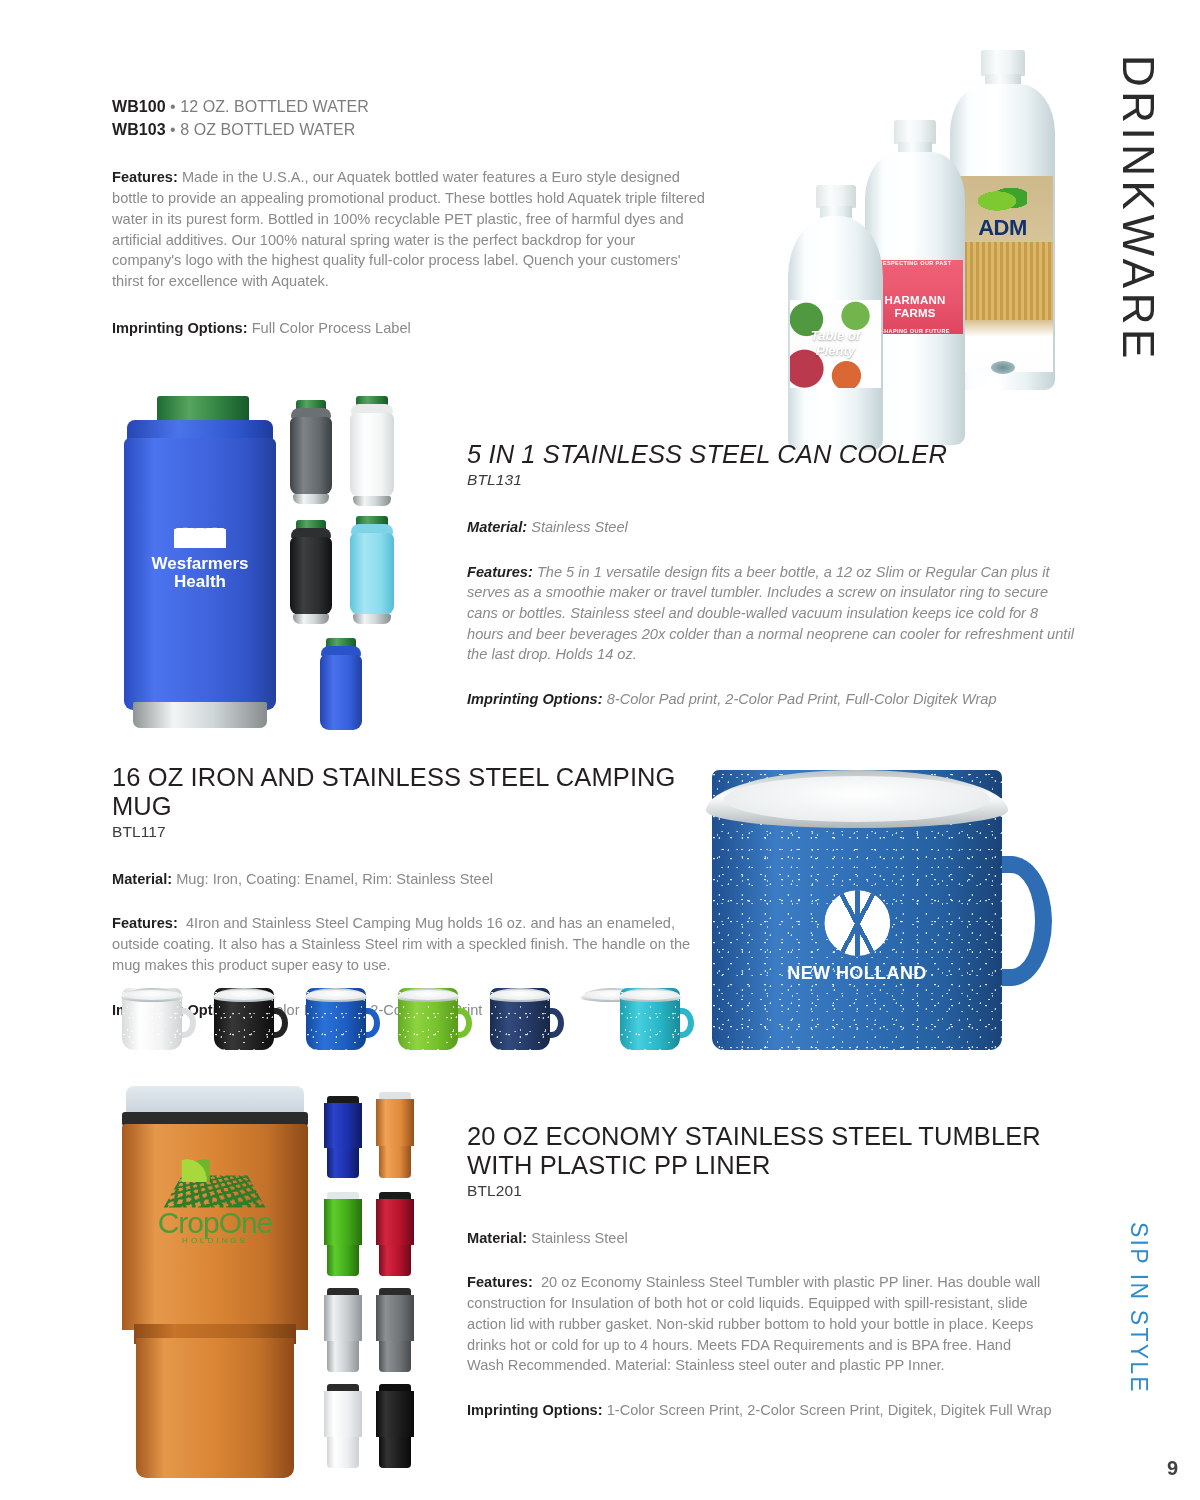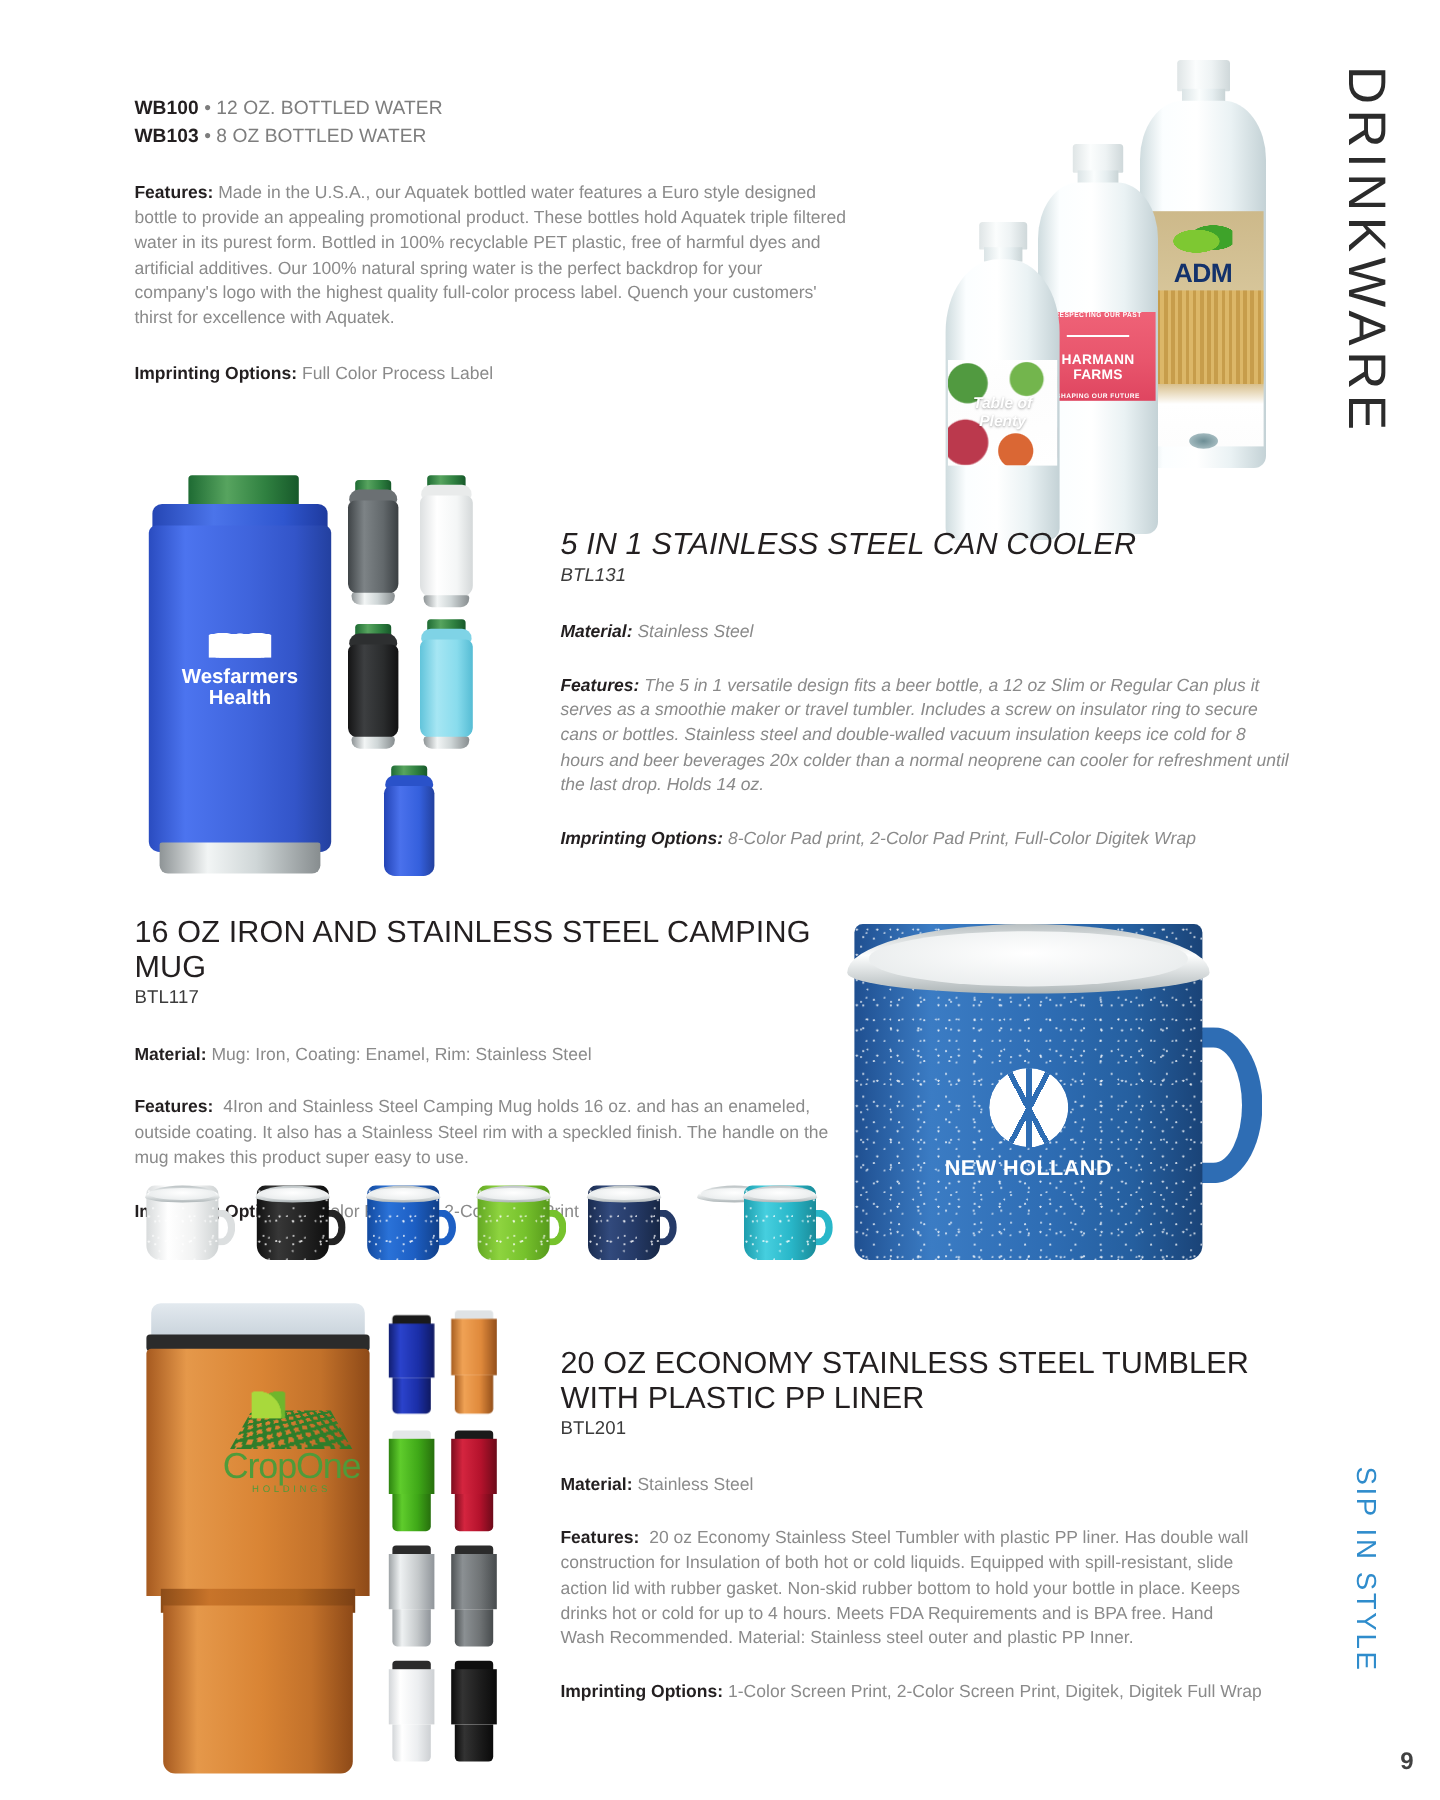--- a/index.html
+++ b/index.html
@@ -96,21 +96,21 @@
 </head>
 <body>
 
 <div class="page">
 
   <div class="vtab" id="drinkware-tab">DRINKWARE</div>
   <div class="vtab" id="sip-tab">SIP IN STYLE</div>
   <div id="page-num">9</div>
 
   <div class="art" style="left:112px; top:72px; width:600px;">
-    <div style="margin-top:8px;">
+    <div style="margin-top:24px;">
       <div class="codeline">
         <b>WB100</b>
         <span>•</span>
         <span>12 OZ. BOTTLED WATER</span>
       </div>
       <div class="codeline">
         <b>WB103</b>
         <span>•</span>
         <span>8 OZ BOTTLED WATER</span>
       </div>
@@ -364,21 +364,21 @@
   <div class="art" style="left:112px; top:1082px; width:320px; height:410px;">
 
     <div style="position:absolute; left:8px; top:4px; width:190px; height:392px;">
       <div style="position:absolute; top:0; left:6px; width:178px; height:30px;
                   background:linear-gradient(180deg,rgba(225,232,238,.95),rgba(190,202,212,.85));
                   border-radius:8px 8px 3px 3px;"></div>
       <div style="position:absolute; top:26px; left:2px; width:186px; height:14px; background:#2b2b2b; border-radius:3px;"></div>
       <div style="position:absolute; top:38px; left:2px; width:186px; height:206px;
                   background:linear-gradient(90deg,#a65a20 0%,#e5984a 18%,#d98434 52%,#c2712a 78%,#8e4a18 100%);
                   border-radius:4px 4px 0 0;">
-        <div style="position:absolute; top:44px; left:50%; transform:translateX(-50%); text-align:center;margin-left:28px;">
+        <div style="position:absolute; top:44px; left:50%; transform:translateX(-50%); text-align:center;">
           <div style="width:80px; height:40px; margin:0 auto;
                background: repeating-linear-gradient(72deg,#2f7d2a 0 3px, transparent 3px 7px),
                            repeating-linear-gradient(-18deg,#2f7d2a 0 3px, transparent 3px 7px);
                transform: perspective(60px) rotateX(40deg);"></div>
           <div style="position:absolute; top:-12px; left:24px; width:28px; height:26px;
                background: radial-gradient(ellipse at 20% 90%, #a8d93c 0 60%, transparent 61%),
                            radial-gradient(ellipse at 80% 90%, #6fb62c 0 60%, transparent 61%);"></div>
           <div style="color:#4f9b3a; font-size:30px; font-weight:400; margin-top:-2px; letter-spacing:-1px; white-space:nowrap;">CropOne</div>
           <div style="color:#4f9b3a; font-size:8px; letter-spacing:3px; margin-top:-4px;">HOLDINGS</div>
         </div>

